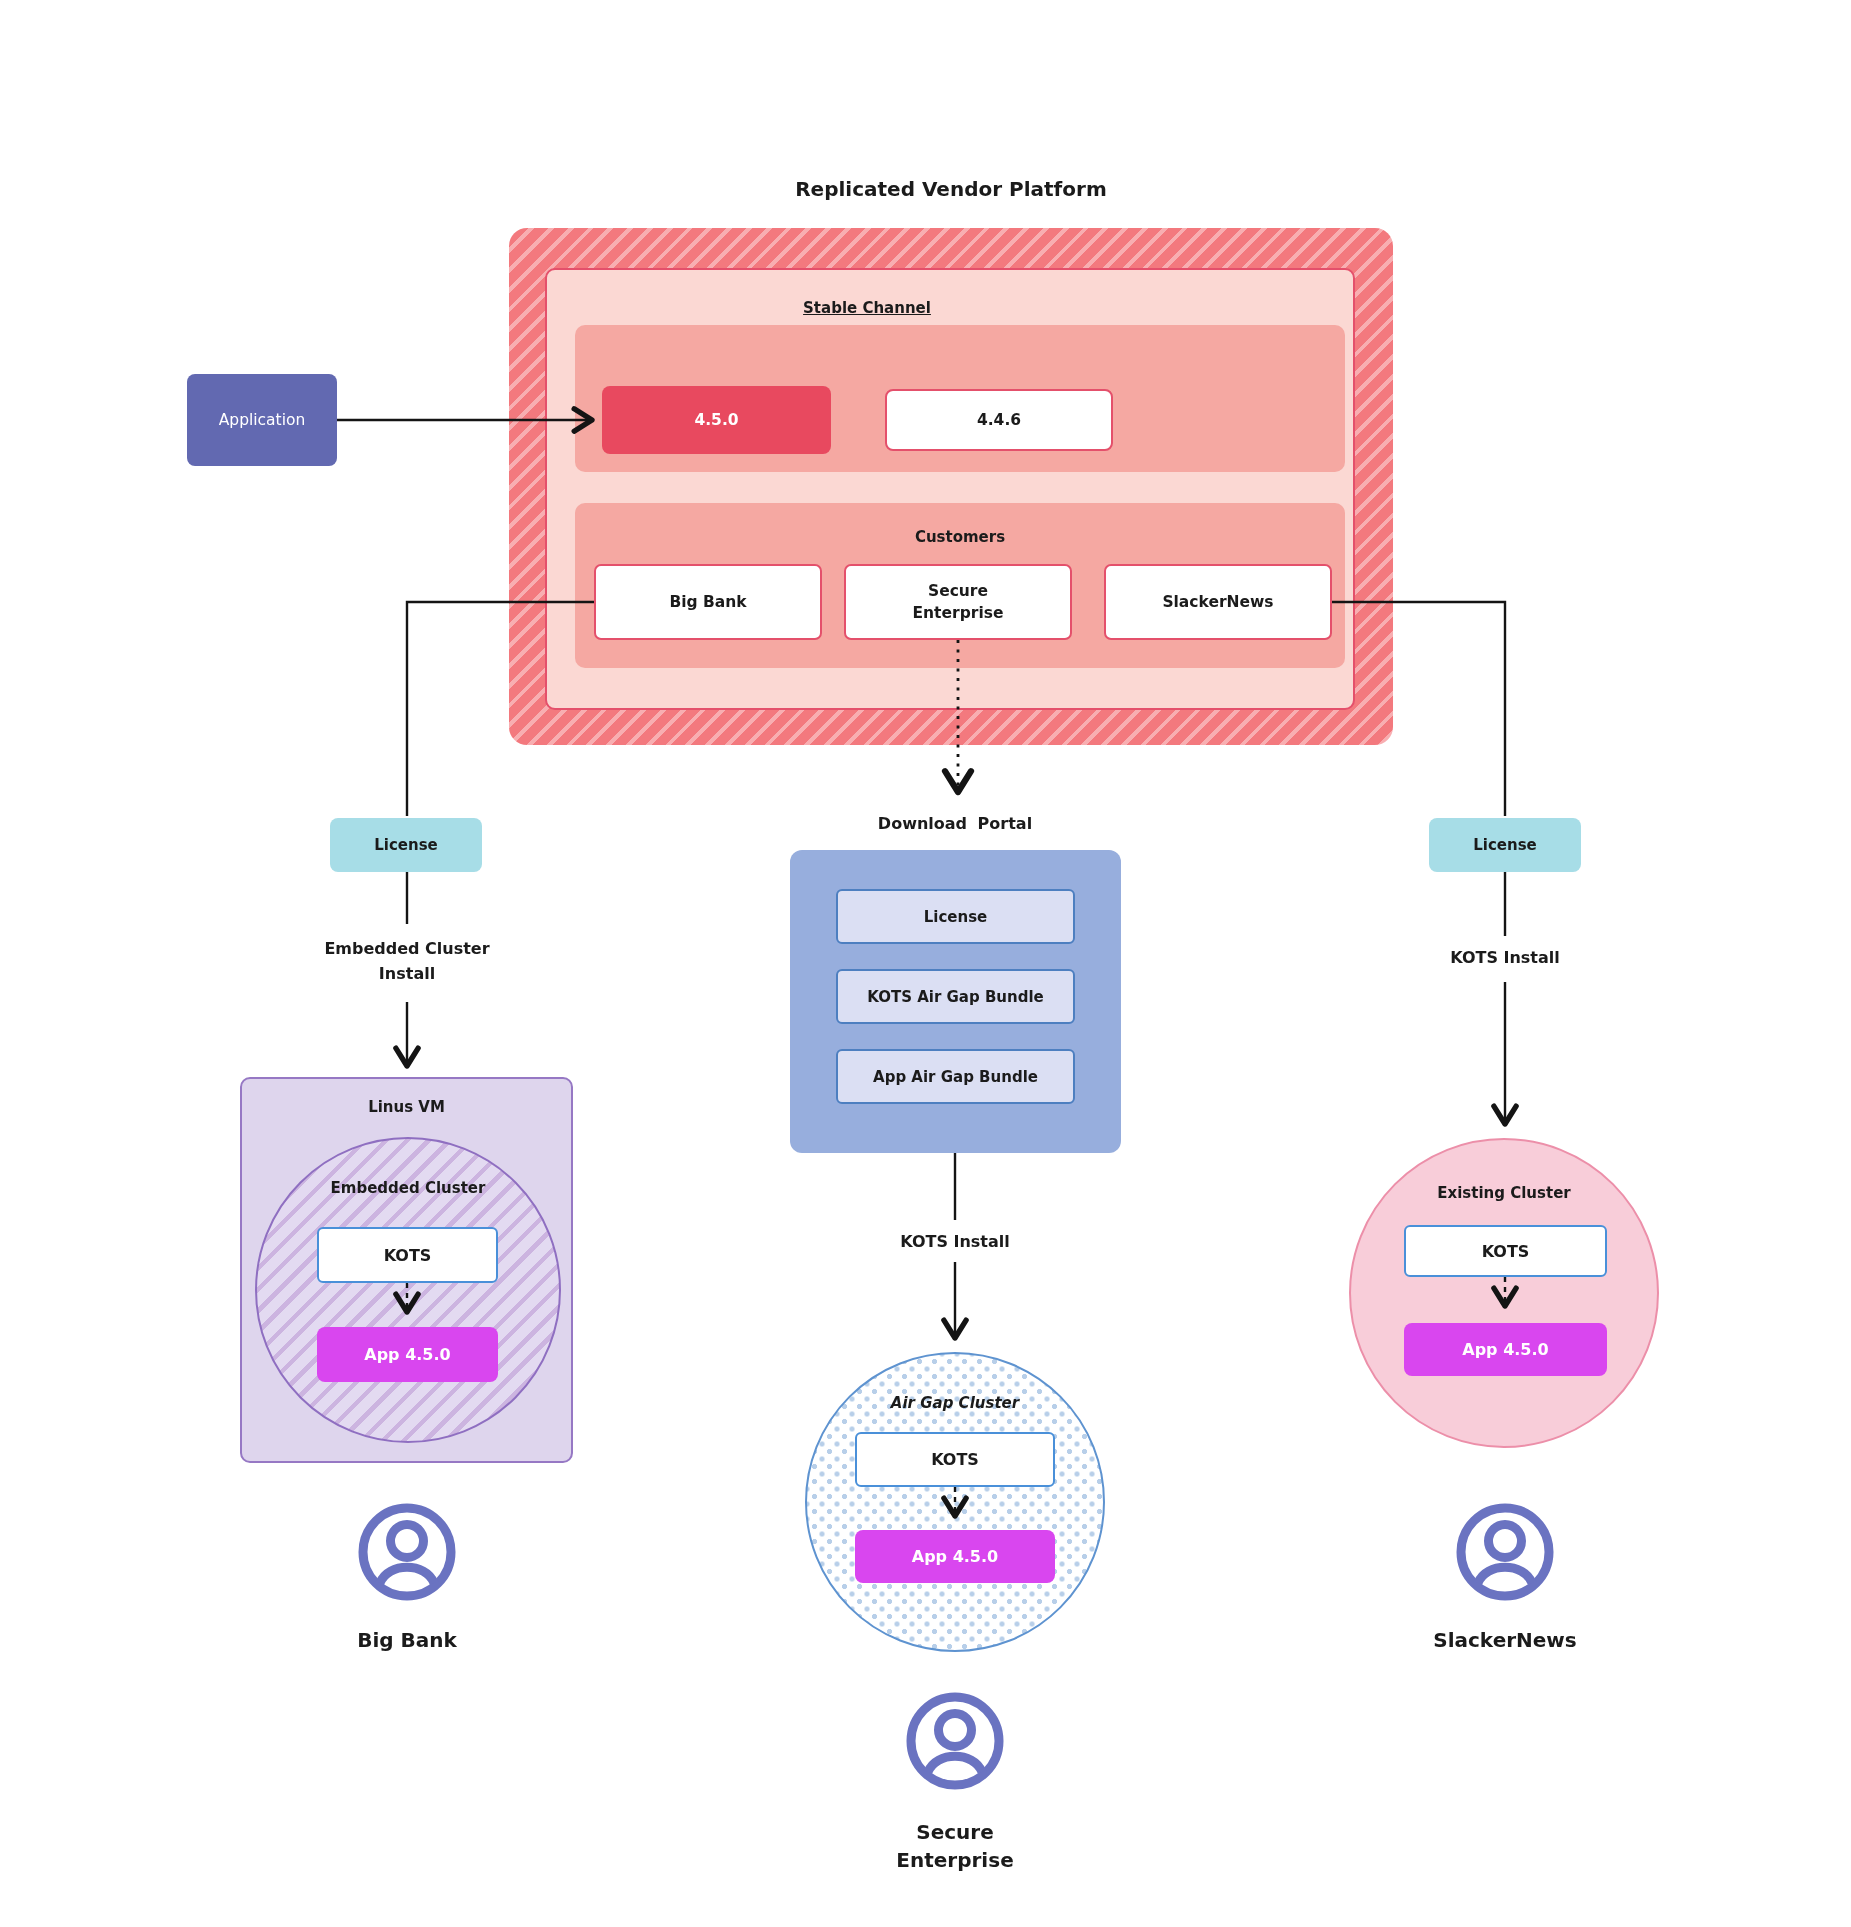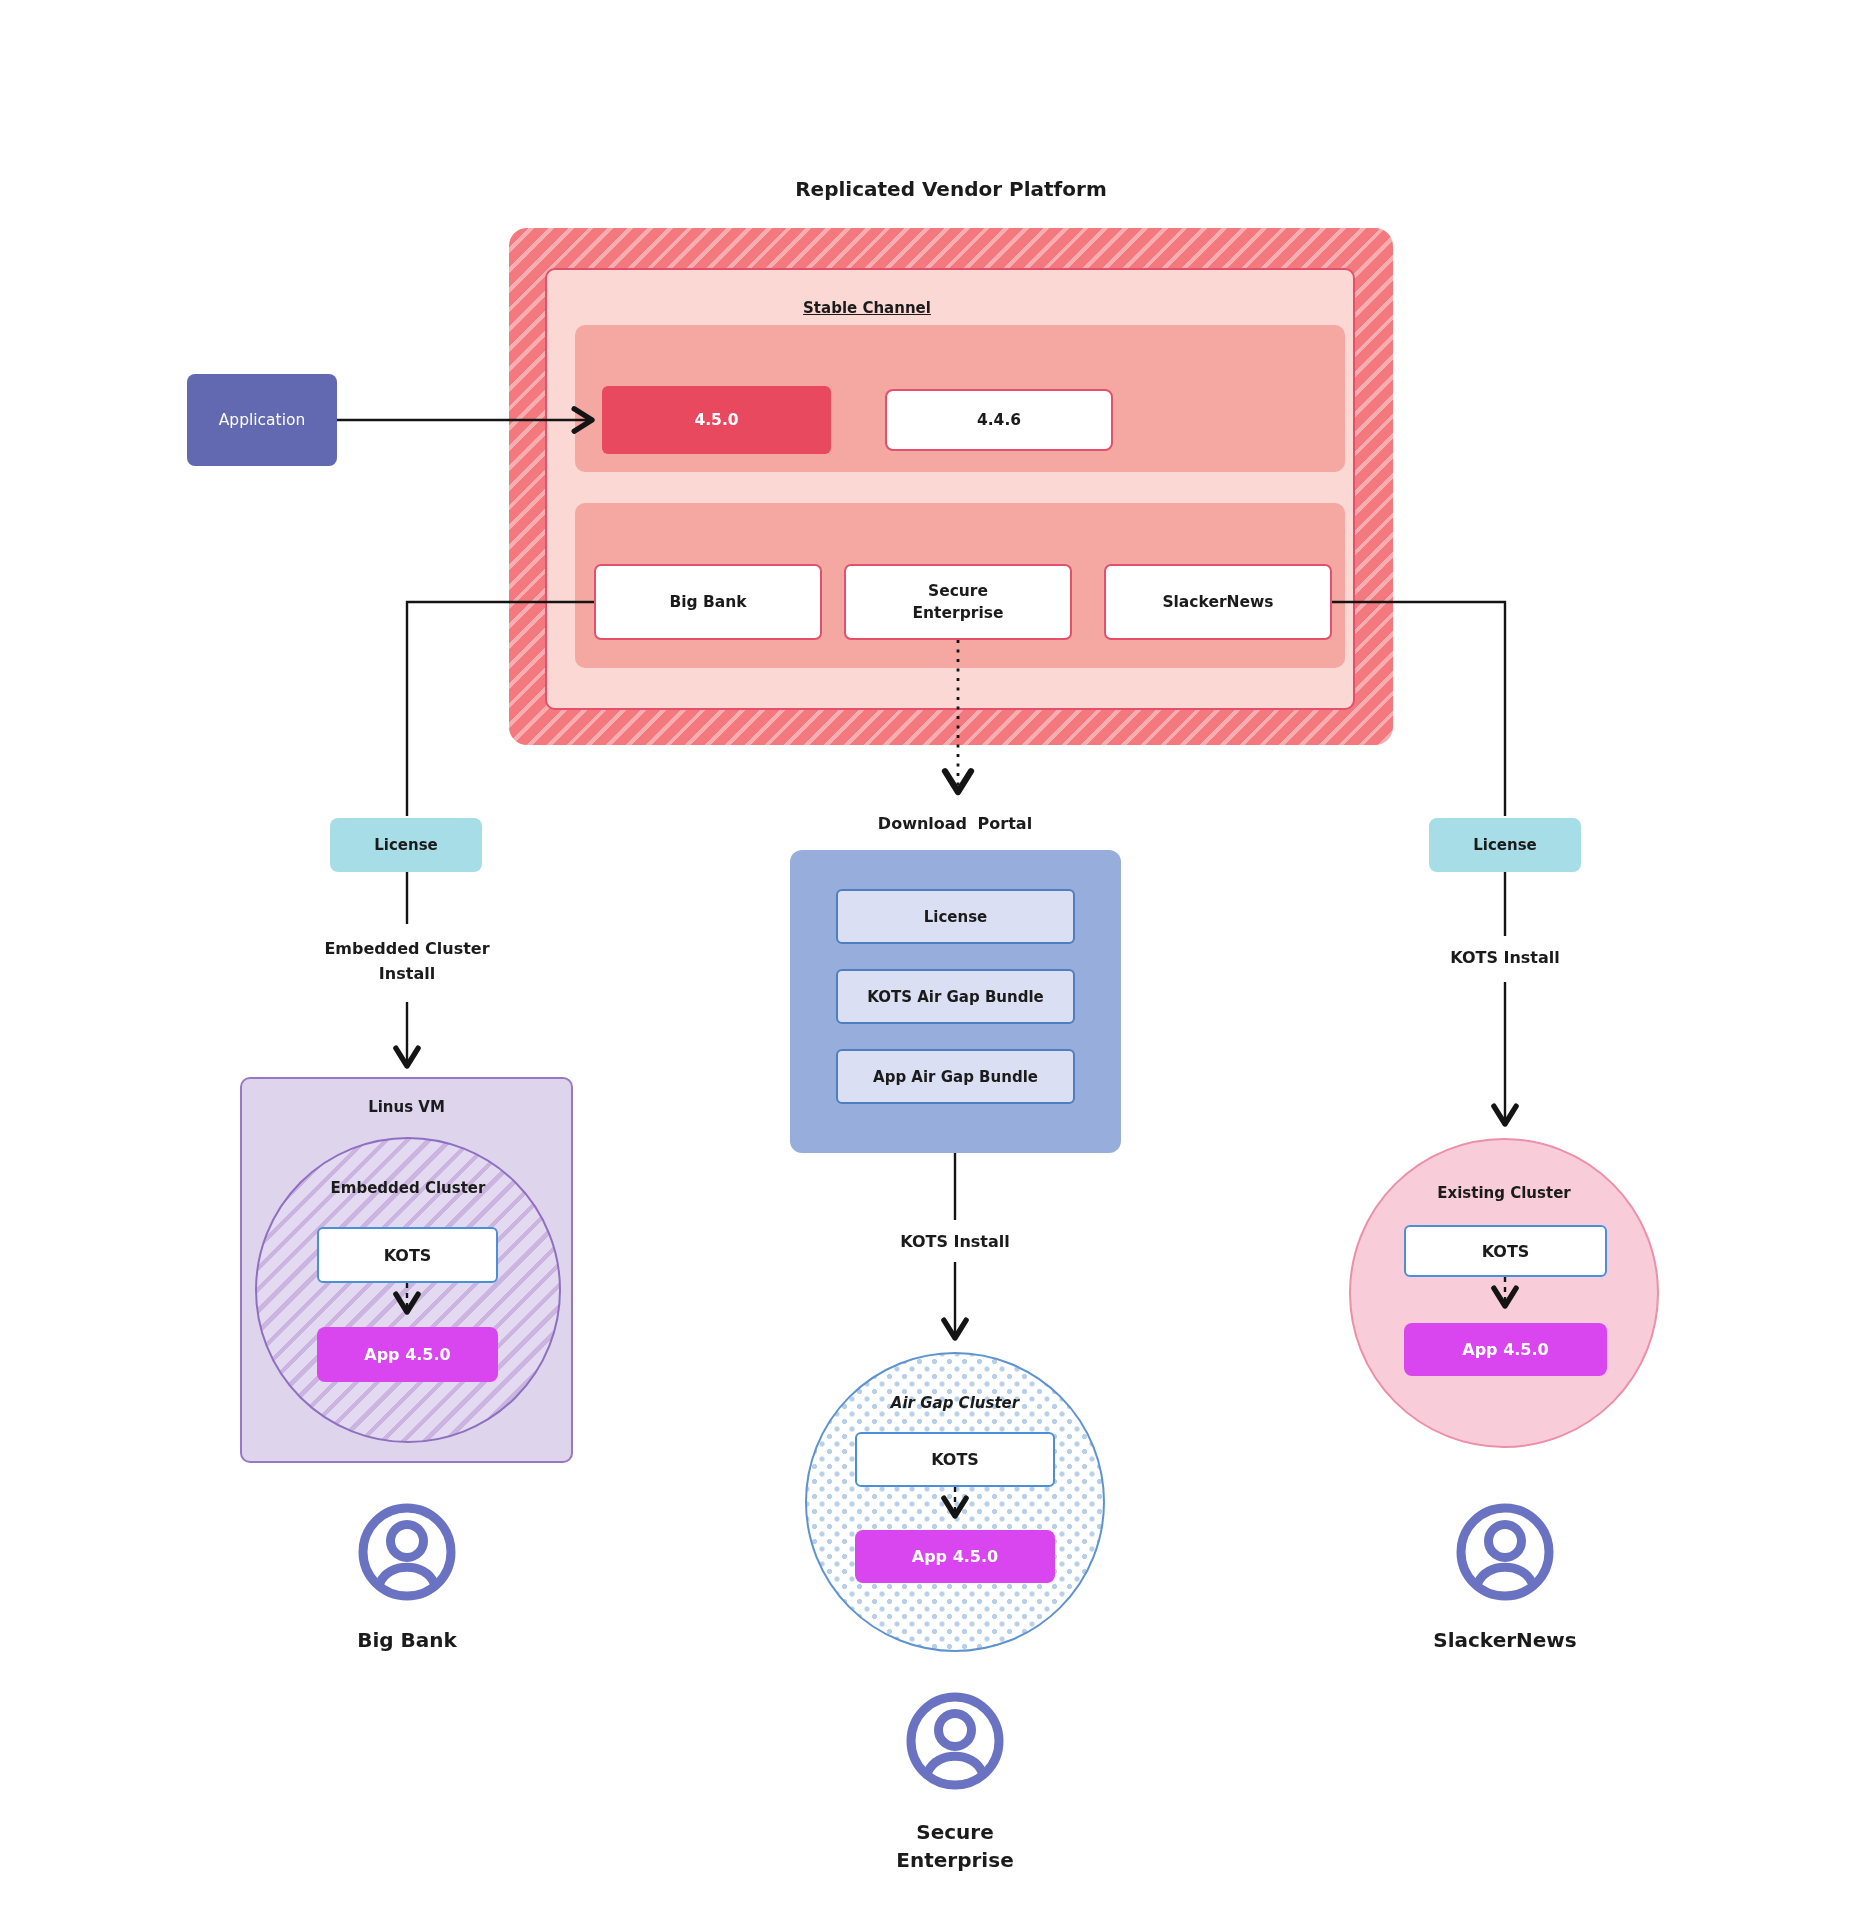--- a/index.html
+++ b/index.html
@@ -36,24 +36,25 @@
 <div class="canvas">
 
   <div class="abs center" style="left:701px;top:174px;width:500px;height:30px;font-size:20px;font-weight:600;">Replicated Vendor Platform</div>
 
   <div class="abs red-hatch" style="left:509px;top:228px;width:884px;height:517px;"></div>
 
   <div class="abs stable" style="left:545px;top:268px;width:810px;height:442px;"></div>
   <div class="abs center lbl" style="left:545px;top:298px;width:644px;height:20px;text-decoration:underline;">Stable Channel</div>
 
   <div class="abs pinkpanel" style="left:575px;top:325px;width:770px;height:147px;"></div>
-  <div class="abs center rel-current" style="left:602px;top:386px;width:229px;height:68px;border-radius:6px;">4.5.0</div>
+  <div class="abs center rel-current" style="left:602px;top:386px;width:229px;height:68px;">4.5.0</div>
   <div class="abs center rel-old" style="left:849px;top:389px;width:228px;height:62px;margin-left:36px;">4.4.6</div>
 
   <div class="abs pinkpanel" style="left:575px;top:503px;width:770px;height:165px;"></div>
+  <div class="abs center lbl" style="left:575px;top:527px;width:770px;height:20px;">Customers</div>
   <div class="abs center custbox" style="left:594px;top:564px;width:228px;height:76px;">
     <span>Big Bank</span>
   </div>
   <div class="abs center custbox" style="left:844px;top:564px;width:228px;height:76px;">
     <span style="display:inline-block;width:100px;line-height:1.45;">Secure Enterprise</span>
   </div>
   <div class="abs center custbox" style="left:1104px;top:564px;width:228px;height:76px;">
     <span>SlackerNews</span>
   </div>
 

